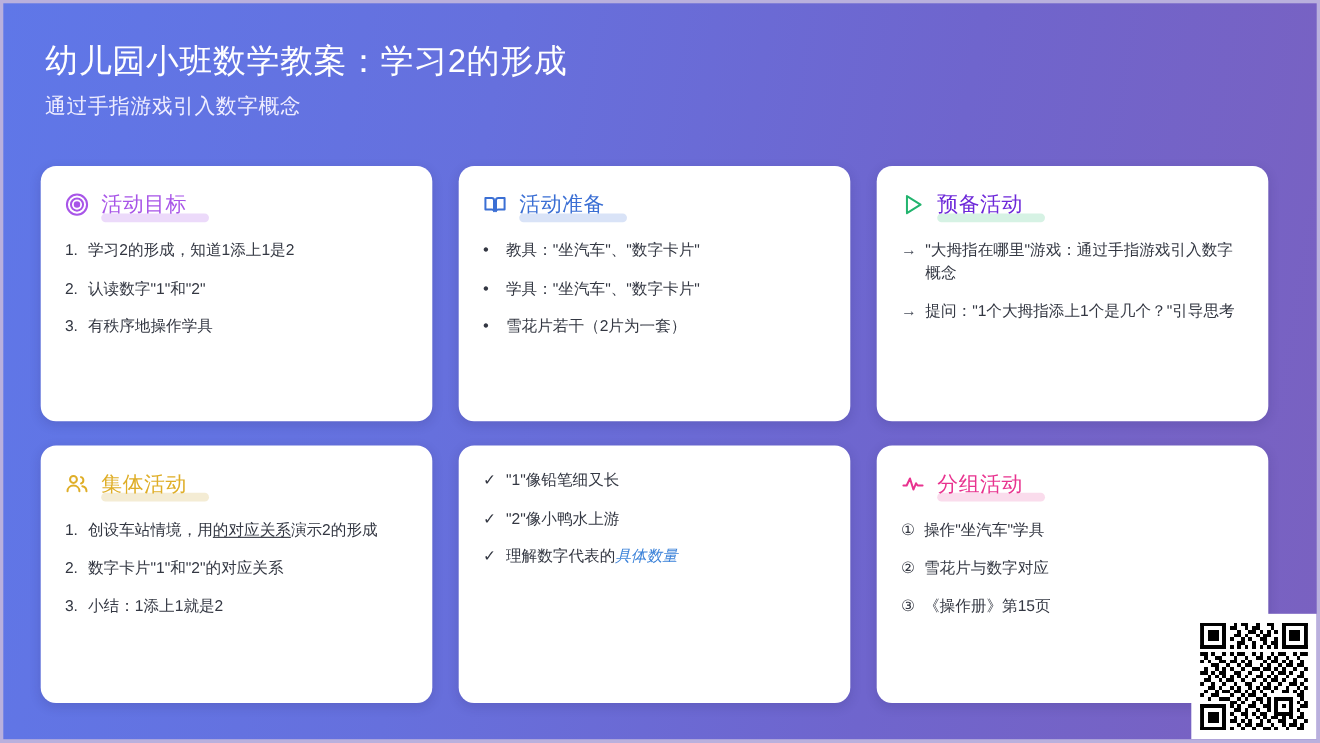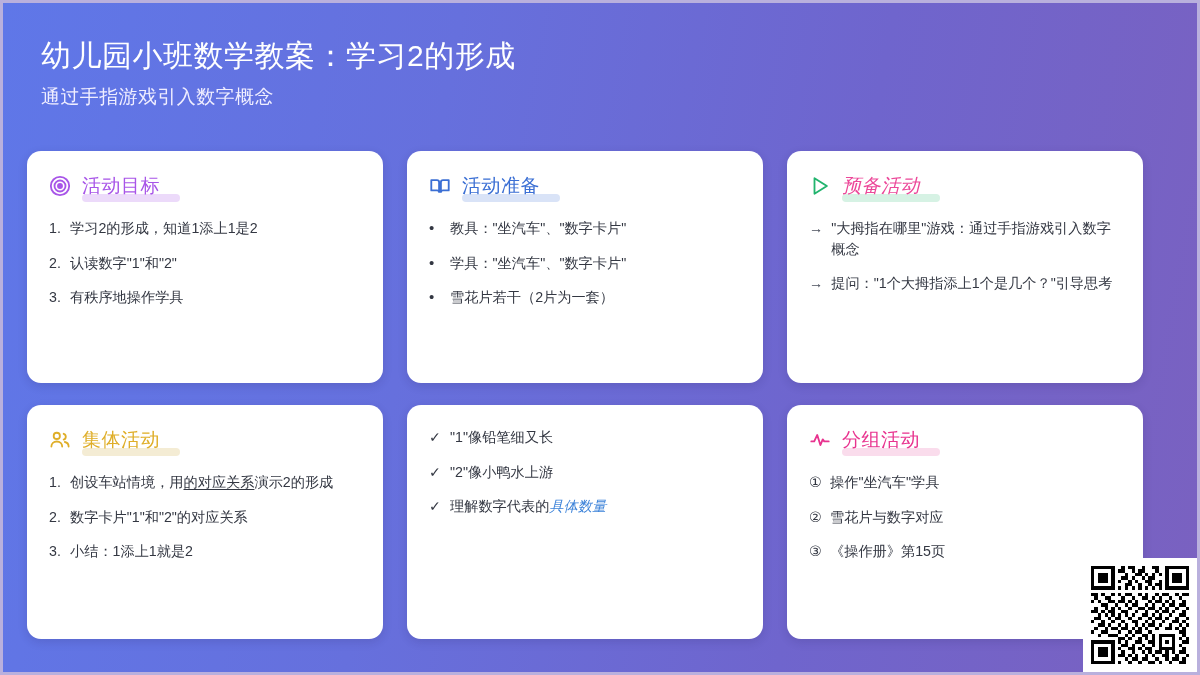--- a/index.html
+++ b/index.html
@@ -51,21 +51,21 @@
     padding-top: 14px;
     font-size: 14.5px;
     color: #efecfb;
     line-height: 1.65;
     white-space: nowrap;
   }
 
   
   .grid {
     position: absolute;
-    left: 24px; top: 148px;
+    left: 34px; top: 148px;
     width: 1110px;
     display: grid;
     grid-template-columns: repeat(3, 356px);
     grid-template-rows: 232px 234px;
     column-gap: 24px;
     row-gap: 22px;
   }
   .card {
     background: #ffffff;
     border-radius: 14px;
@@ -214,21 +214,21 @@
     </div>
 
     <div class="card">
       <div class="card-head">
         <span class="card-icon">
           <svg width="22" height="22" viewBox="0 0 24 24" fill="none" stroke="#22b46e" stroke-width="2" stroke-linejoin="round">
             <path d="M6 3.5 19.5 12 6 20.5z"></path>
           </svg>
         </span>
         <span class="title-underline" style="background:#aee6c9;width:98px;"></span>
-        <span class="card-title" style="color:#ec4899;font-style:italic;">预备活动</span>
+        <span class="card-title" style="color:#6d28d9;">预备活动</span>
       </div>
       <ul class="card-list">
         <li>
           <span class="marker arrow">→</span>
           <span class="li-text">"大拇指在哪里"游戏：通过手指游戏引入数字概念</span>
         </li>
         <li>
           <span class="marker arrow">→</span>
           <span class="li-text">提问："1个大拇指添上1个是几个？"引导思考</span>
         </li>

